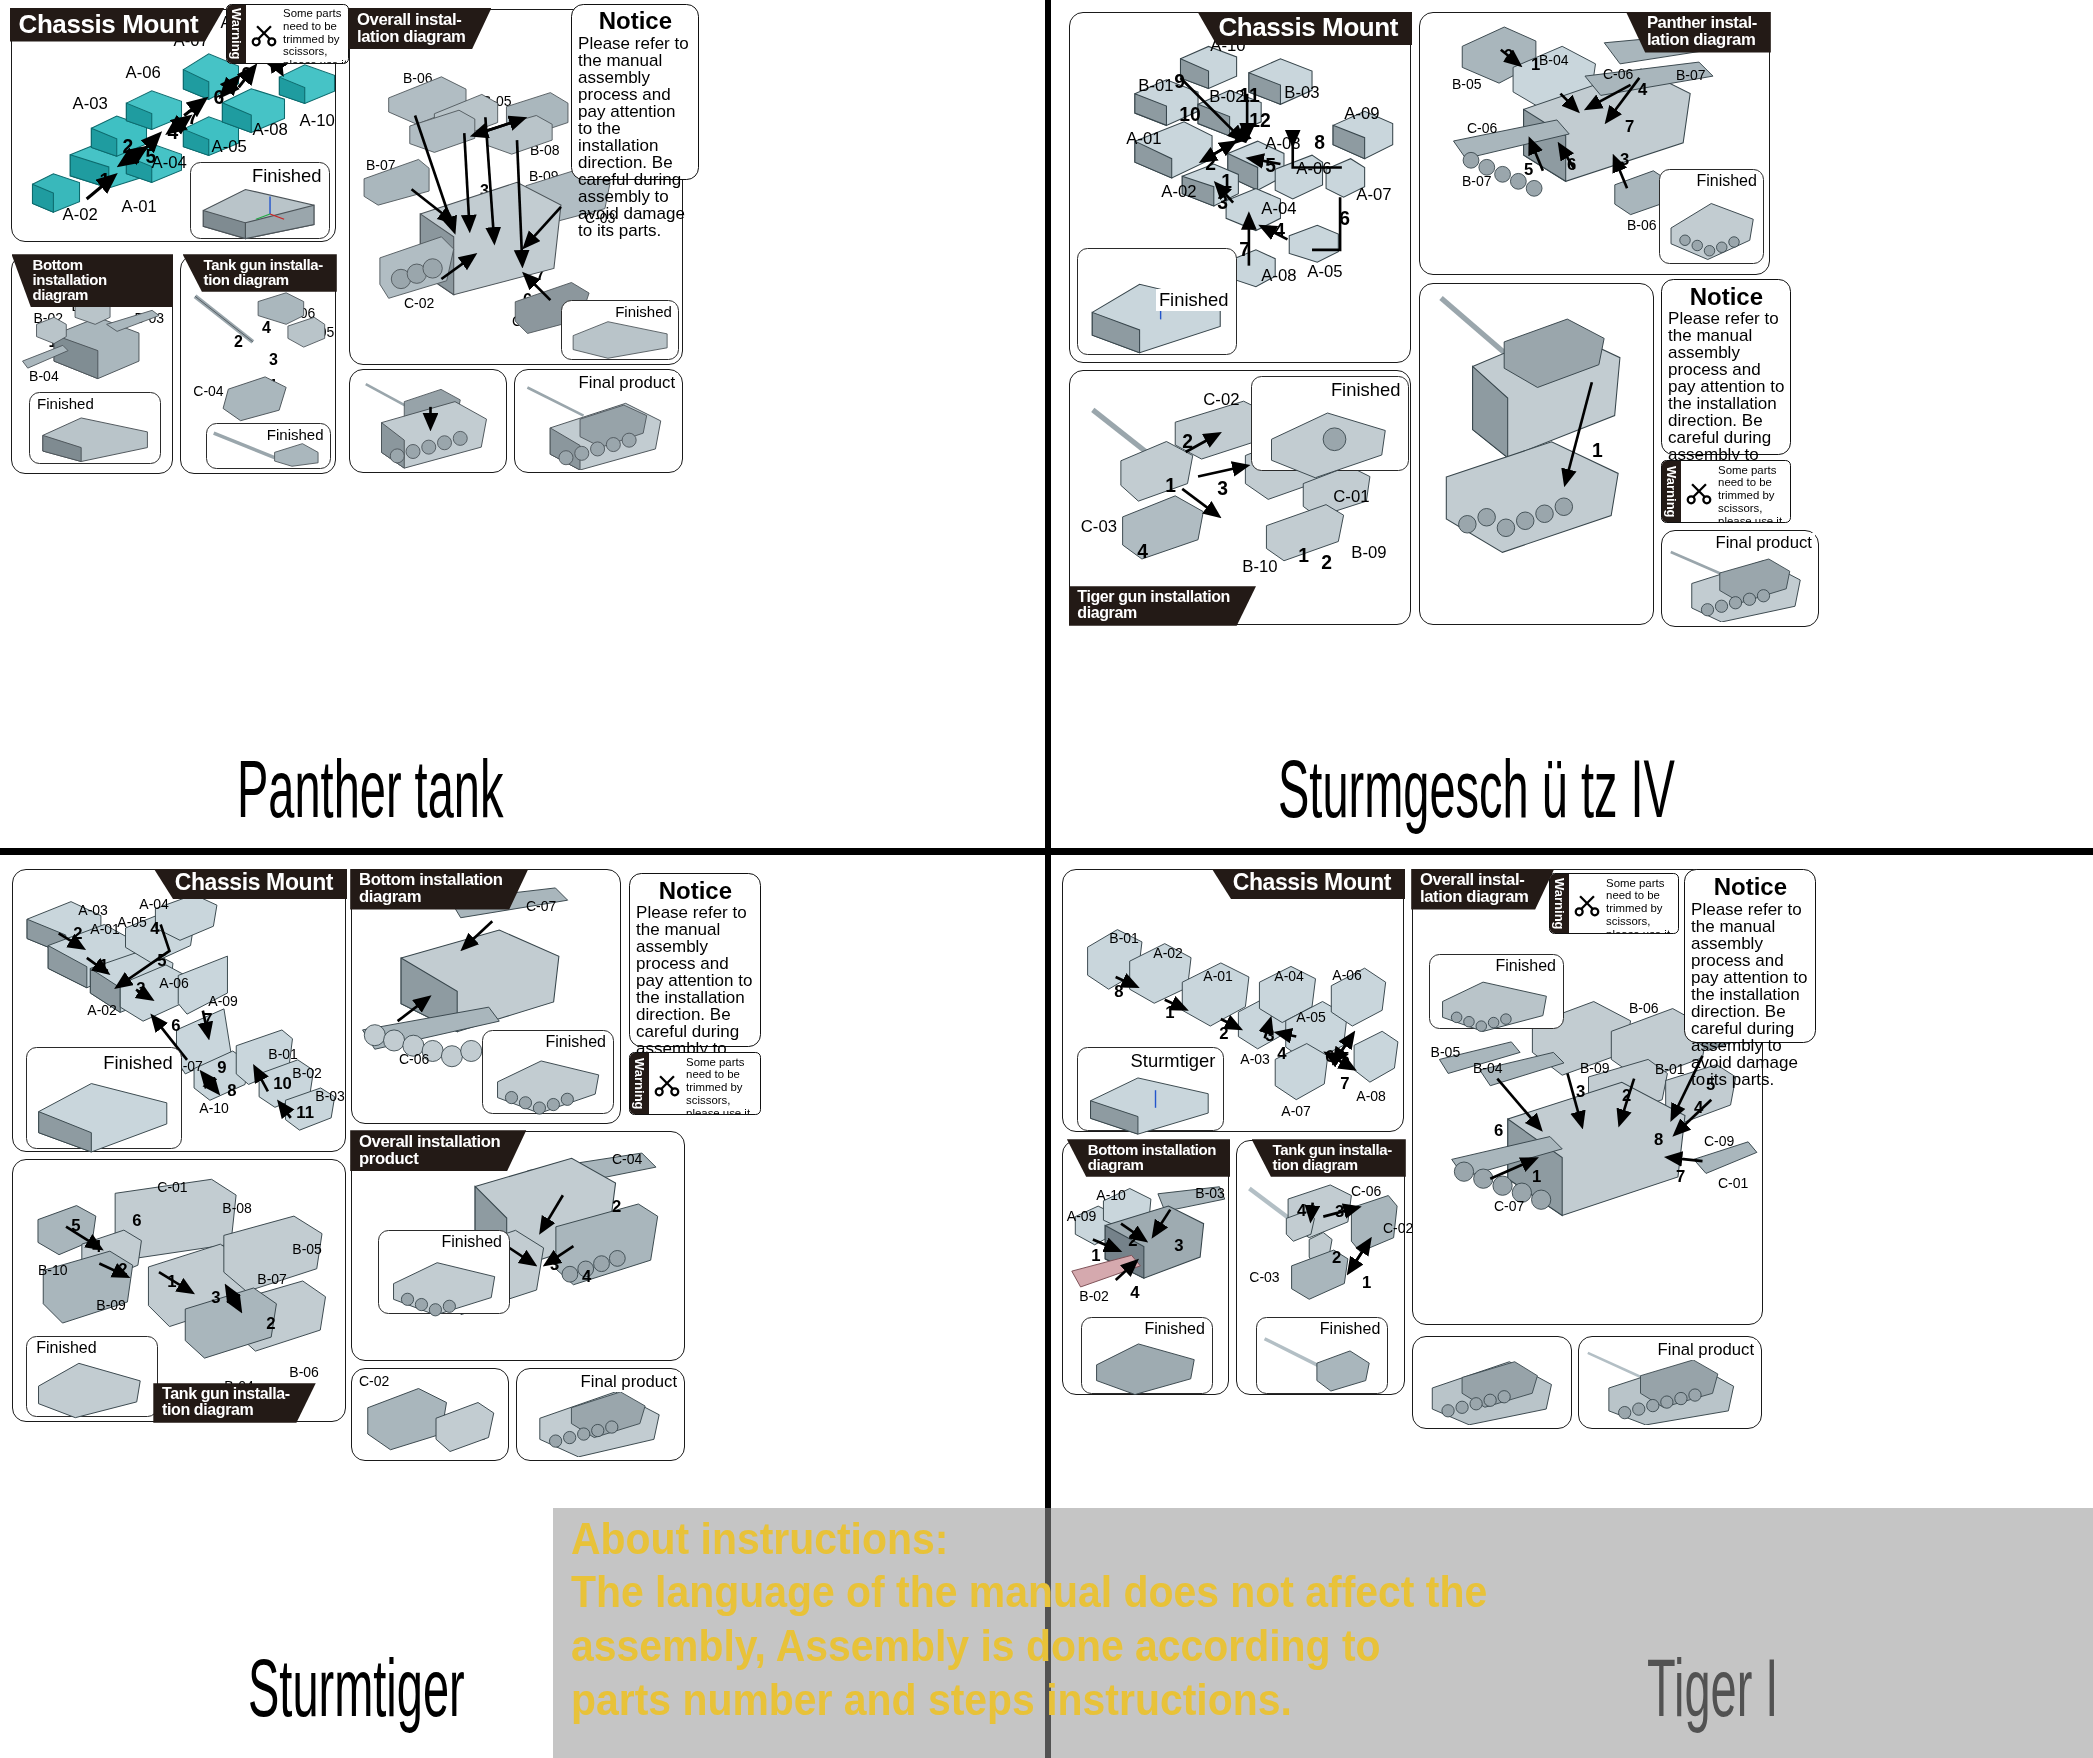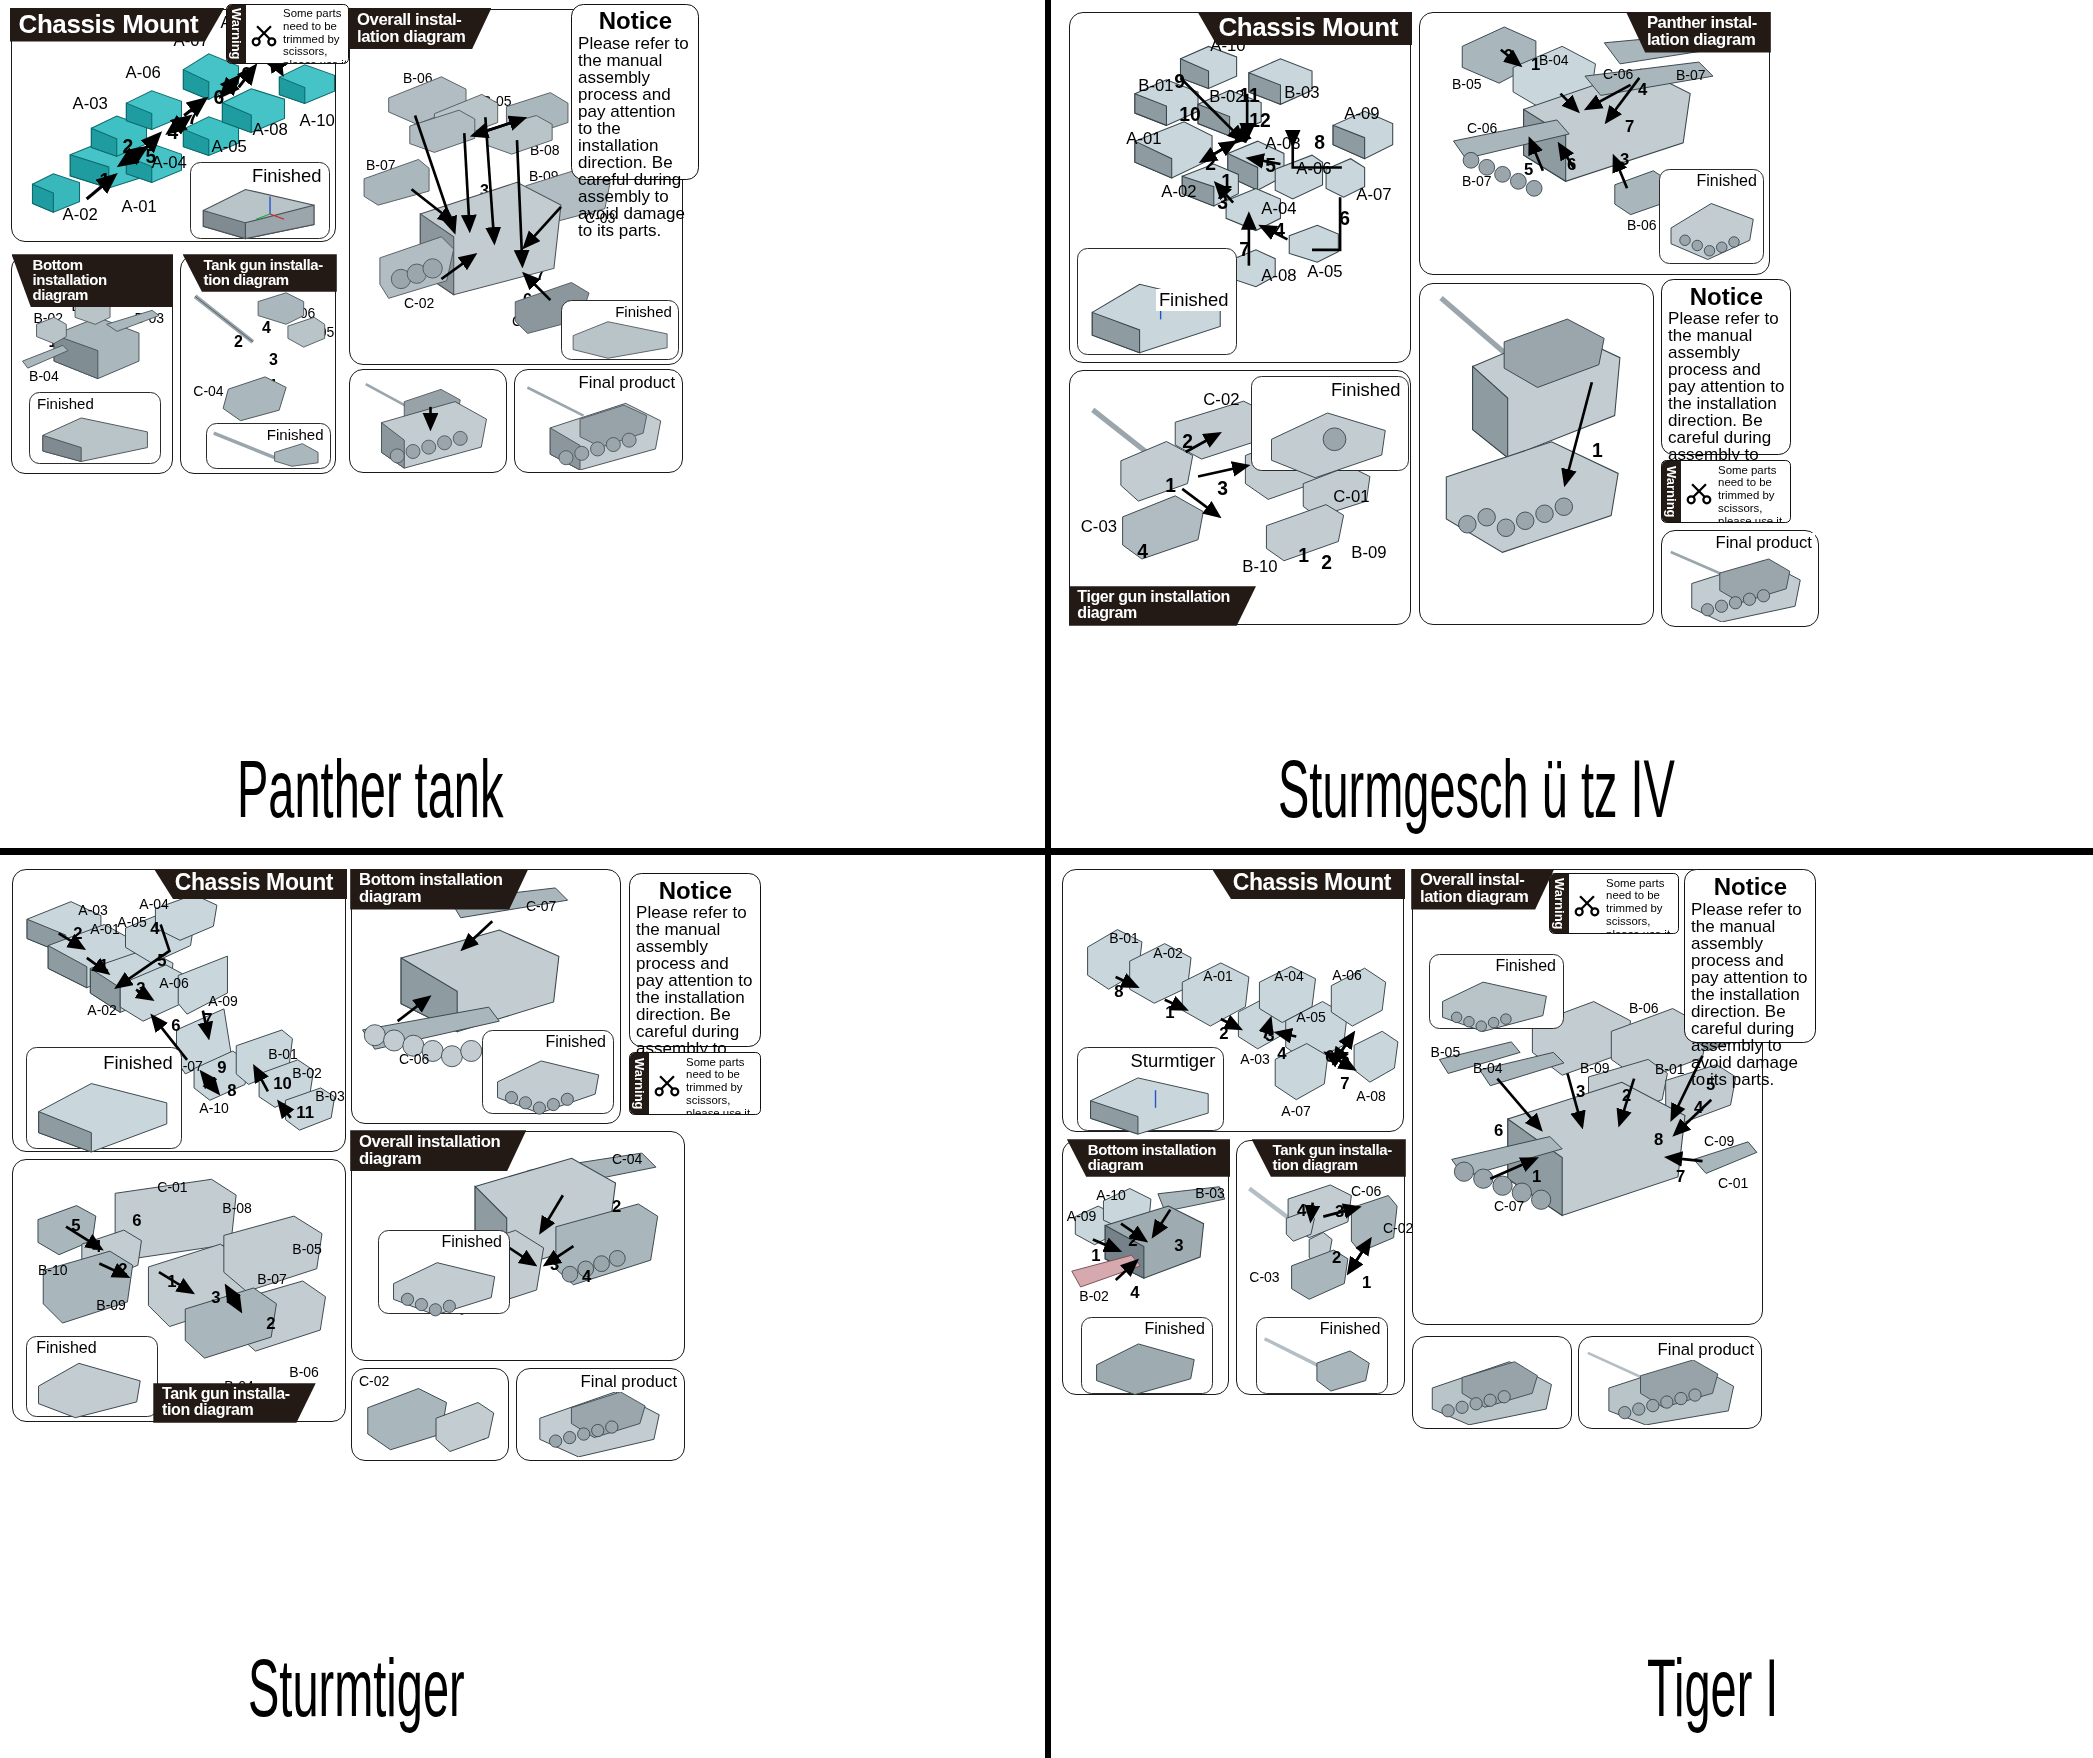--- a/index.html
+++ b/index.html
@@ -821,21 +821,21 @@
               <circle cx="6" cy="24" r="4"></circle>
               <circle cx="24" cy="24" r="4"></circle>
             </g>
           </svg>
       </div>
       <div class="warn-text">Some parts need to be trimmed by scissors, please use it accompanied by an adult</div>
     </div>
 
     <div class="panel" style="left:351px; top:274px; width:334px; height:230px;">
       <div class="banner left" style="left:-1.8px; top:-1.8px; font-size:16.7px;">Overall installation
-diagram</div>
+product</div>
       <svg style="position:absolute;left:0;top:0;" width="334" height="230" viewBox="0 0 380 262">
         <polygon points="200,44 330,24 346,40 216,66" fill="#a9b6bc" stroke="#38464c" stroke-width="1.1"></polygon>
         <polygon points="140,62 250,30 300,58 292,120 176,158 140,126" fill="#c2ccd1" stroke="#38464c" stroke-width="1.2"></polygon>
         <polygon points="140,62 176,98 176,158 140,126" fill="#8e9ba1" stroke="#38464c" stroke-width="1.2"></polygon>
         <polygon points="232,108 326,82 348,96 340,146 252,174 232,156" fill="#a9b6bc" stroke="#38464c" stroke-width="1.1"></polygon>
         <g fill="#9aa6ac" stroke="#38464c">
             <circle cx="248" cy="162" r="9"></circle>
             <circle cx="266" cy="156" r="9"></circle>
             <circle cx="284" cy="150" r="9"></circle>
             <circle cx="302" cy="144" r="9"></circle>
@@ -1119,15 +1119,21 @@
           </g>
       </svg>
     </div>
 
     <div class="prodtitle" style="left:597px; top:785px;">Tiger I</div>
   </div>
 
   <div class="divider-v"></div>
   <div class="divider-h"></div>
 
+  <div id="overlay">
+    <div id="overlay-text">About instructions:
+The language of the manual does not affect the
+assembly, Assembly is done according to
+parts number and steps instructions.</div>
+  </div>
 
 </div>
 
 
 </body></html>

